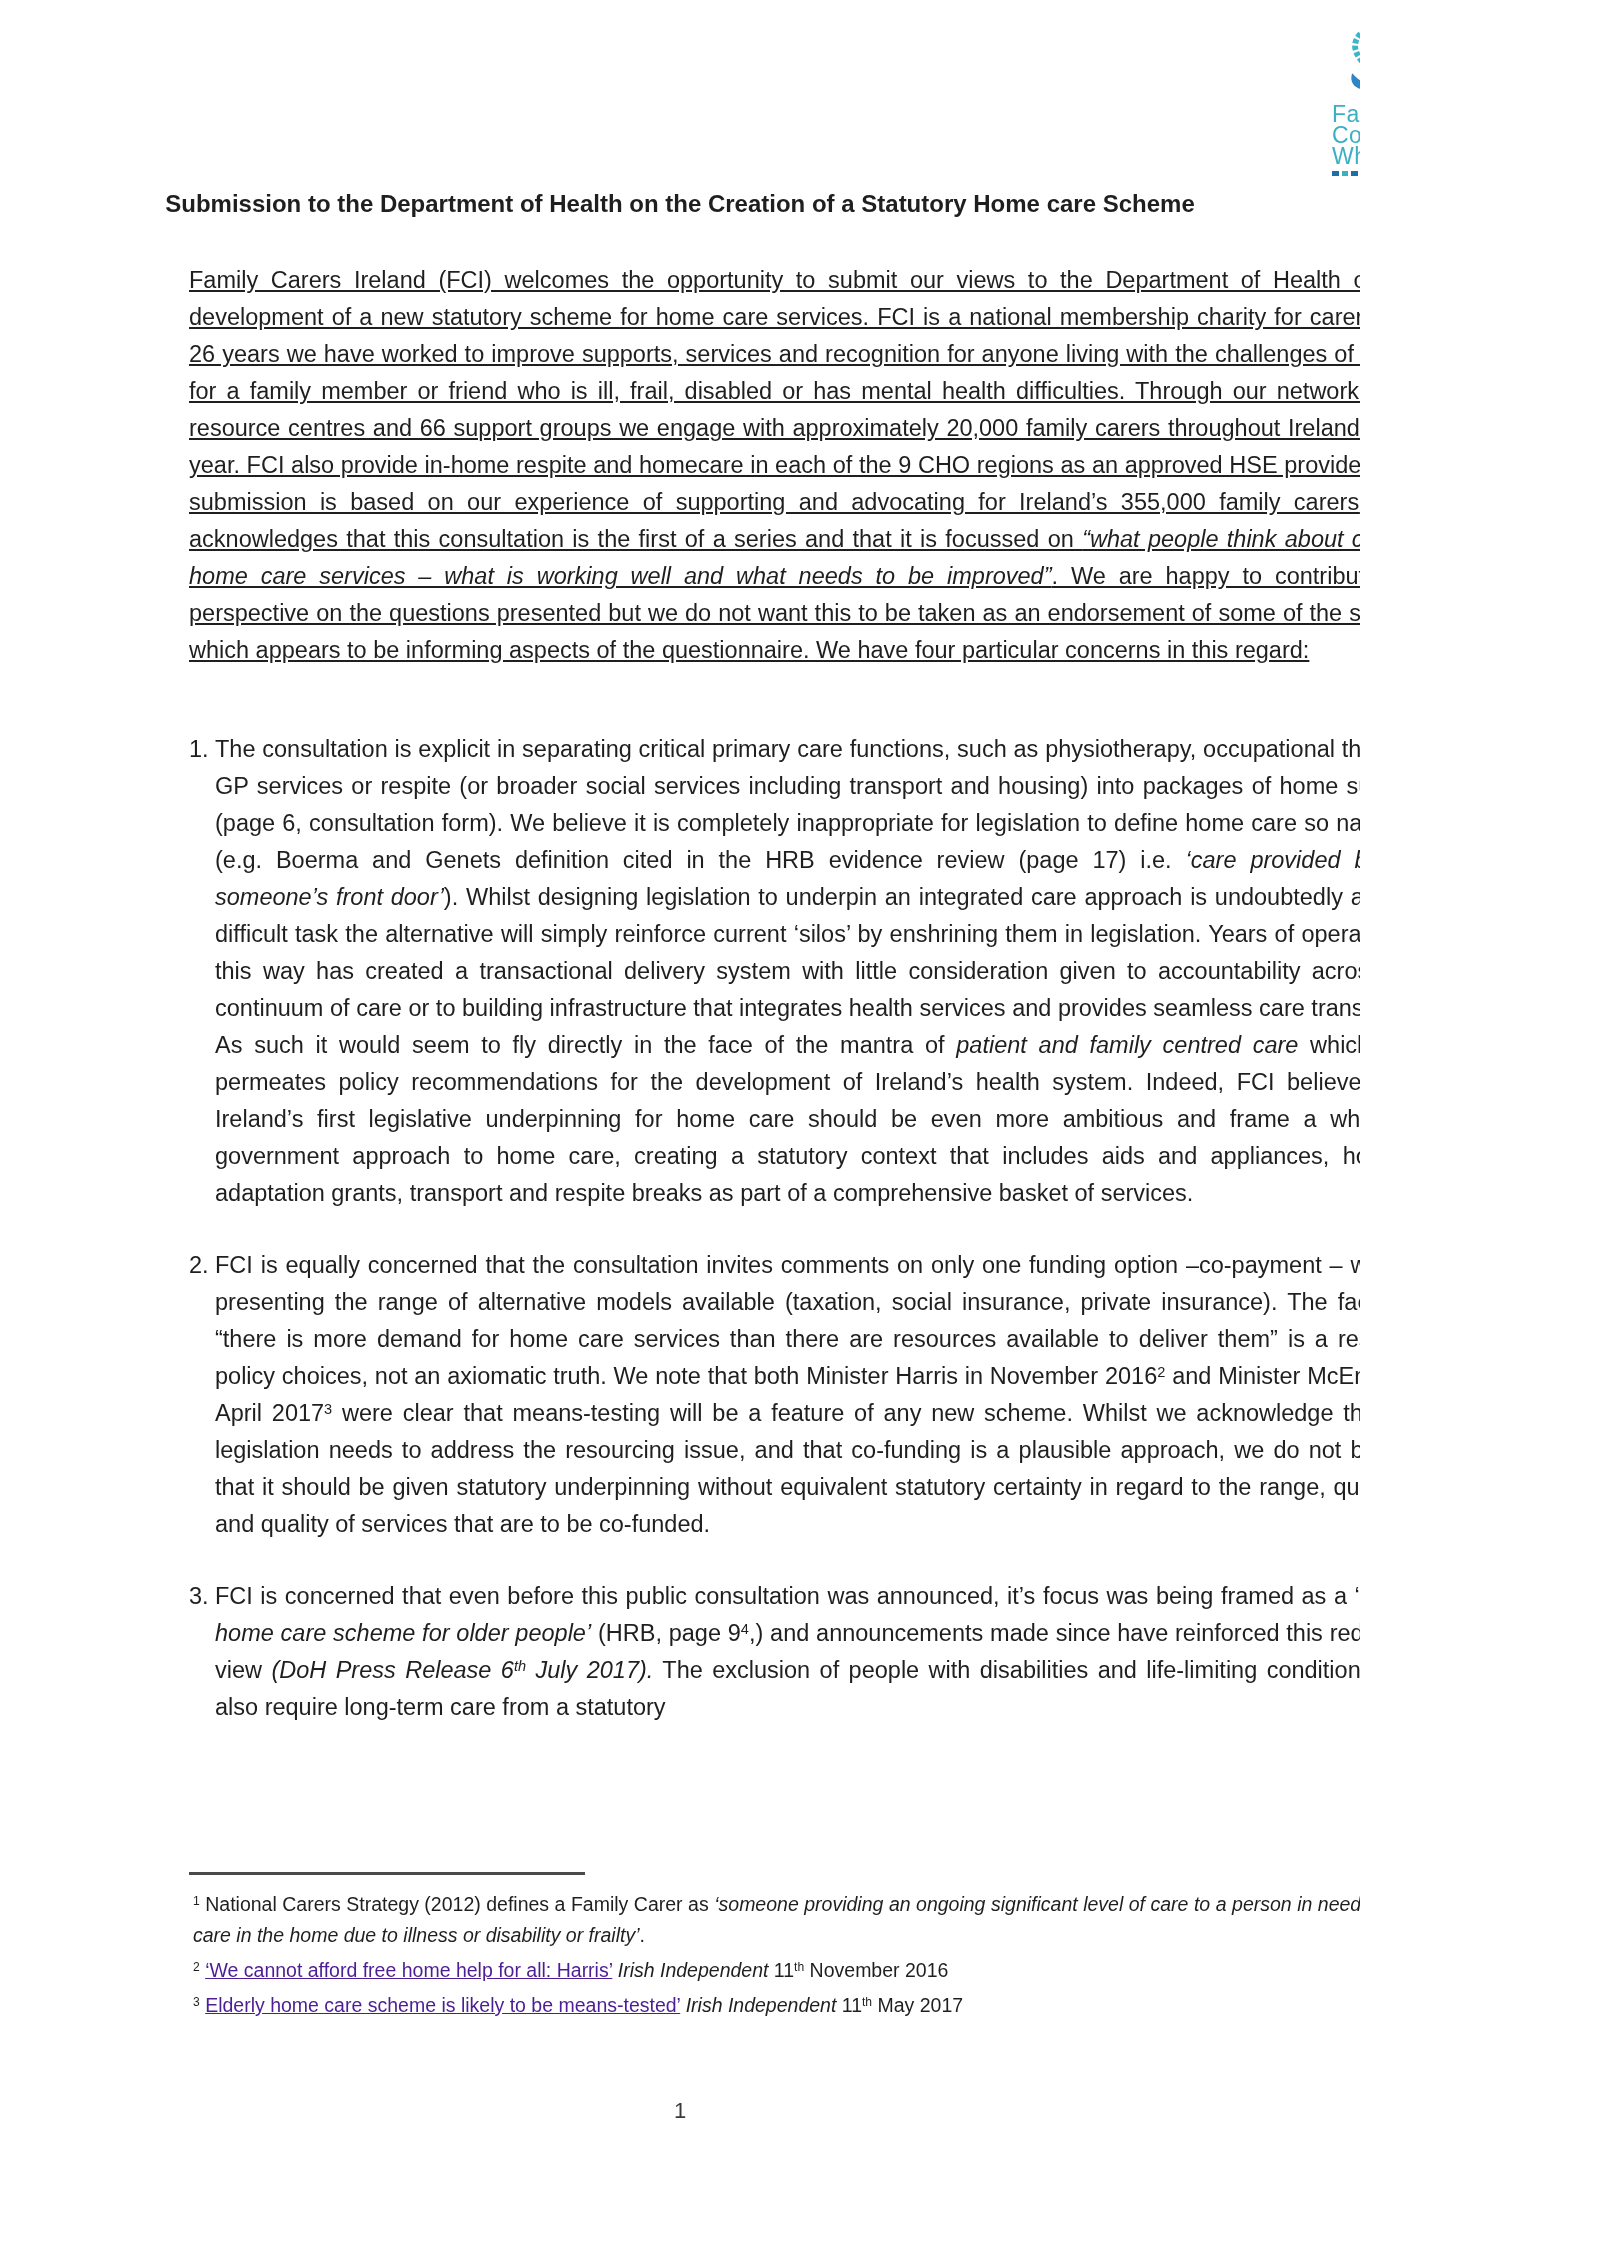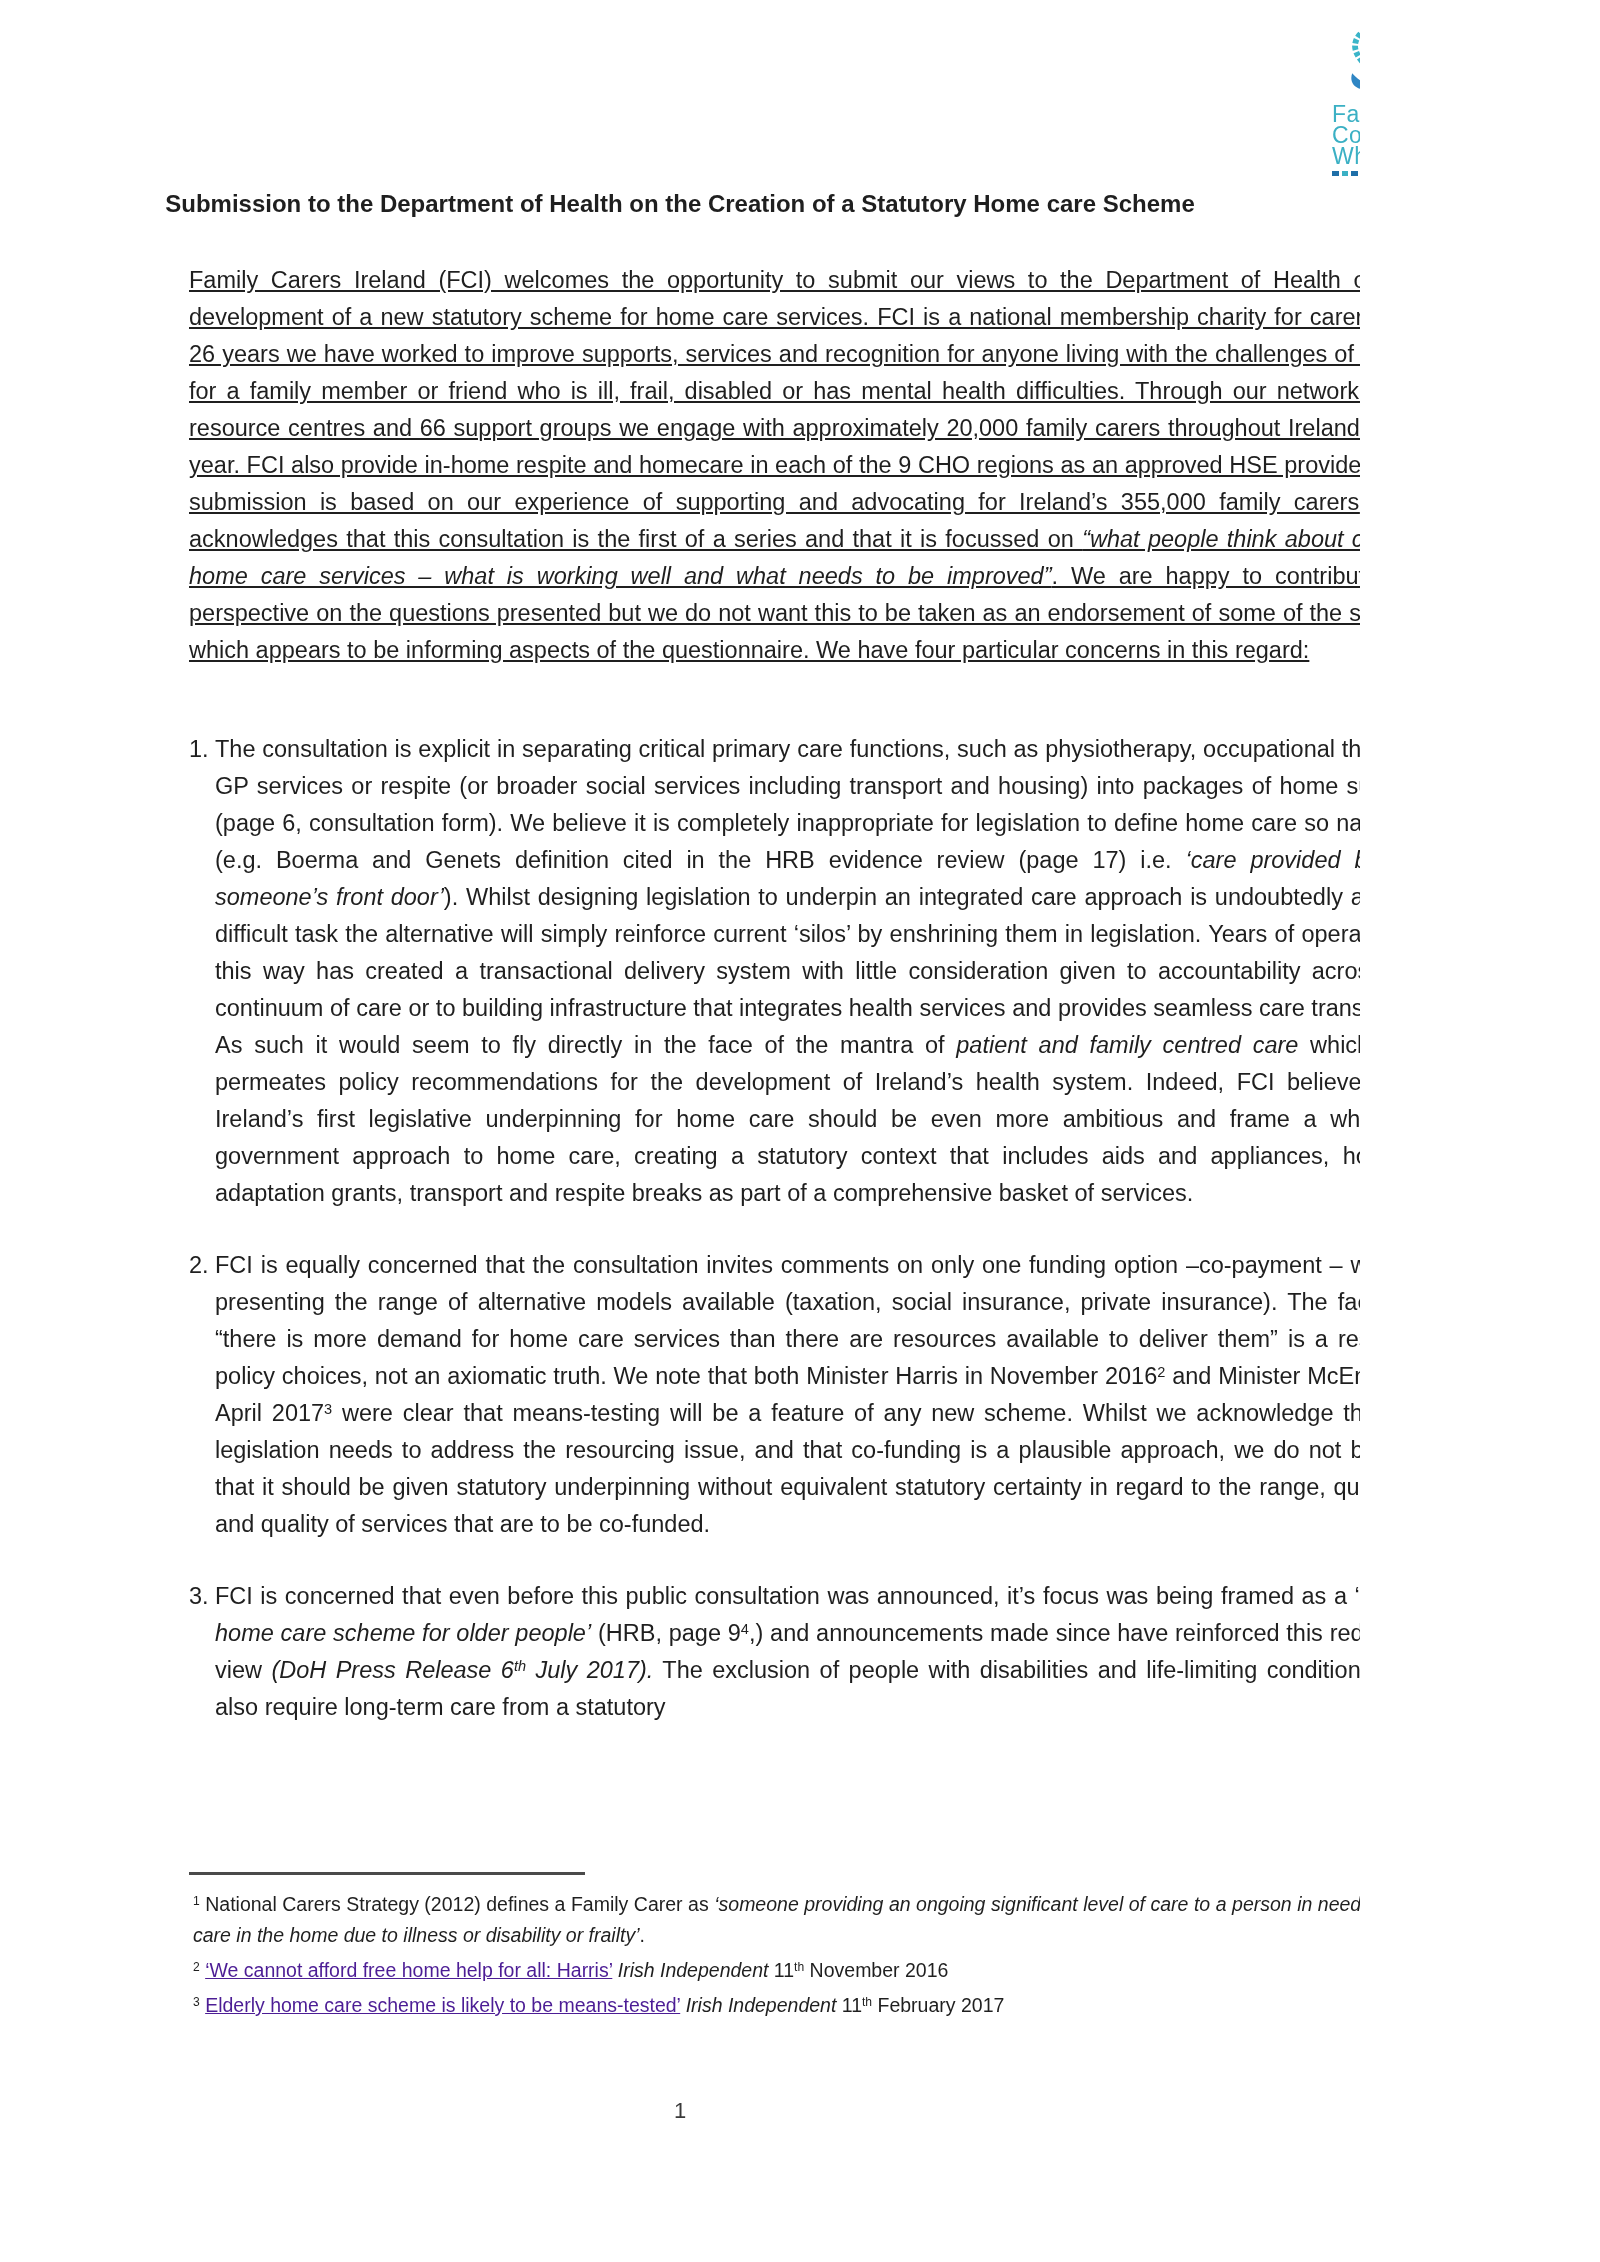--- a/index.html
+++ b/index.html
@@ -155,19 +155,19 @@
         <span class="li-text"><span>FCI is concerned that even before this public consultation was announced, it’s focus was being framed as a ‘formal </span><em>home care scheme for older people’</em><span> (HRB, page 9</span><sup>4</sup><span>,) and announcements made since have reinforced this reductive view </span><em>(DoH Press Release 6</em><sup class="it">th</sup><em> July 2017).</em><span>  The exclusion of people with disabilities and life-limiting conditions who also require long-term care from a statutory</span></span>
       </li>
     </ol>
   </div>
 
   <div class="footnote-block">
     <div class="footnote-sep"></div>
     <div class="footnotes">
       <p><sup>1</sup><span> National Carers Strategy (2012) defines a Family Carer as </span><em>‘someone providing an ongoing significant level of care to a person in need of that care in the home due to illness or disability or frailty’</em><span>.</span></p>
       <p><sup>2</sup><span> </span><span class="doc-link">‘We cannot afford free home help for all: Harris’</span><span> </span><em>Irish Independent</em><span> 11</span><sup>th</sup><span> November 2016</span></p>
-      <p><sup>3</sup><span> </span><span class="doc-link">Elderly home care scheme is likely to be means-tested’</span><span> </span><em>Irish Independent</em><span> 11</span><sup>th</sup><span> February 2017</span></p>
+      <p><sup>3</sup><span> </span><span class="doc-link">Elderly home care scheme is likely to be means-tested’</span><span> </span><em>Irish Independent</em><span> 11</span><sup>th</sup><span> May 2017</span></p>
     </div>
   </div>
 
   <div class="page-number">1</div>
 
 </div>
 
 </body></html>

